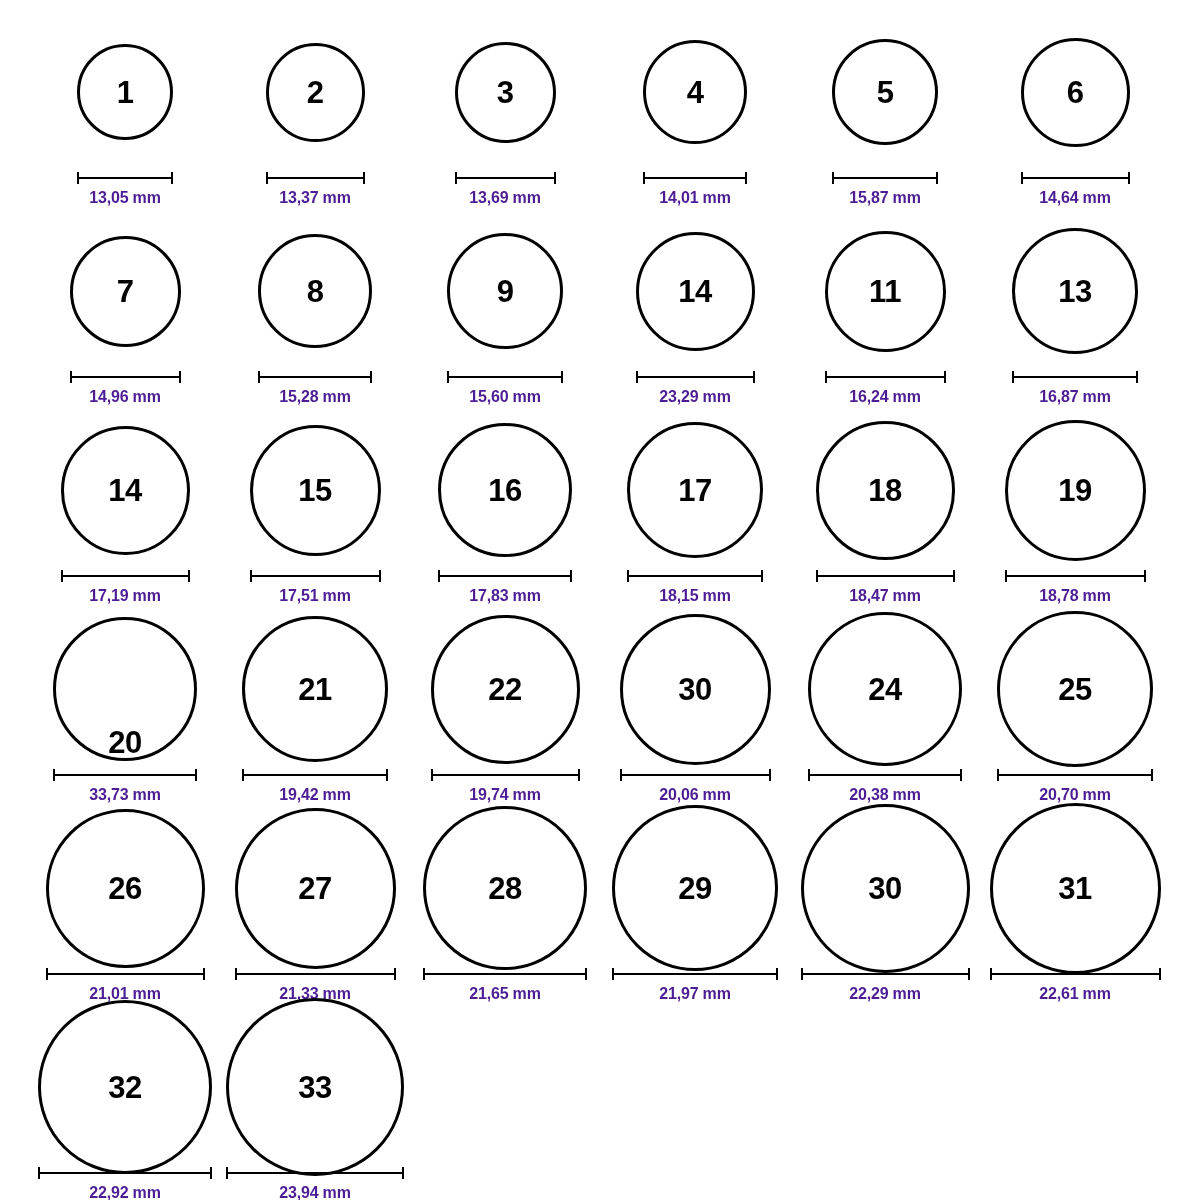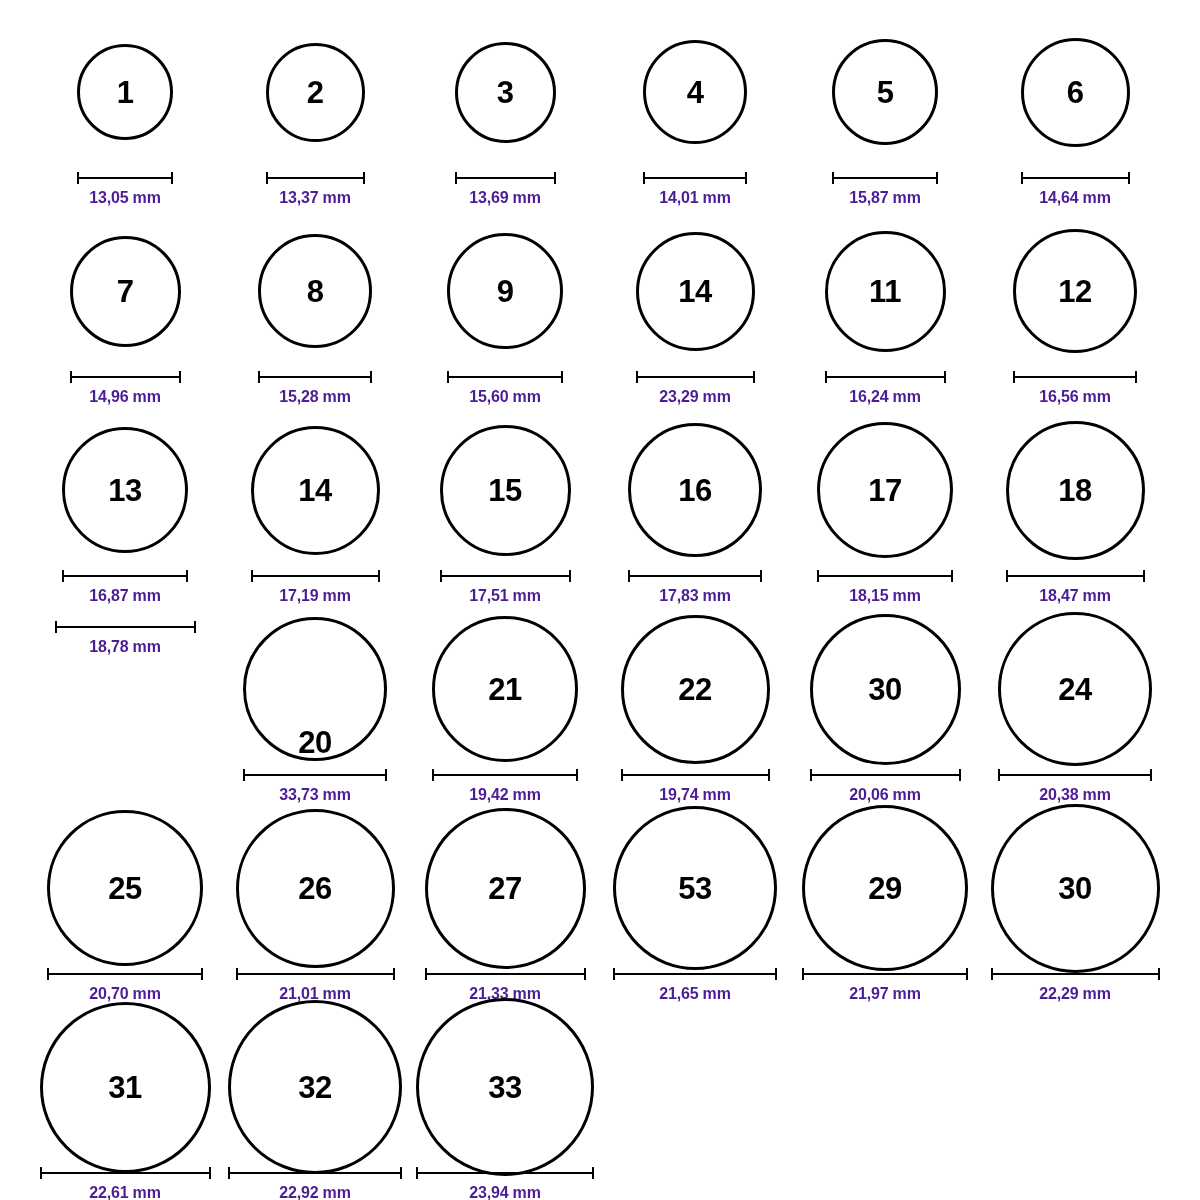--- a/index.html
+++ b/index.html
@@ -235,33 +235,20 @@
         </div>
         <div class="dimension" style="width: 121px;">
           <div class="dim-line"></div>
           <div class="dim-cap left"></div>
           <div class="dim-cap right"></div>
         </div>
         <div class="dim-label">16,24 mm</div>
       </div>
       <div class="cell">
         <div class="circle-wrap">
-          <div class="ring" style="width: 124px; height: 124px;">
-            <span class="ring-number">12</span>
-          </div>
-        </div>
-        <div class="dimension" style="width: 124px;">
-          <div class="dim-line"></div>
-          <div class="dim-cap left"></div>
-          <div class="dim-cap right"></div>
-        </div>
-        <div class="dim-label">16,56 mm</div>
-      </div>
-      <div class="cell">
-        <div class="circle-wrap">
           <div class="ring" style="width: 126px; height: 126px;">
             <span class="ring-number">13</span>
           </div>
         </div>
         <div class="dimension" style="width: 126px;">
           <div class="dim-line"></div>
           <div class="dim-cap left"></div>
           <div class="dim-cap right"></div>
         </div>
         <div class="dim-label">16,87 mm</div>
@@ -325,20 +312,25 @@
           </div>
         </div>
         <div class="dimension" style="width: 139px;">
           <div class="dim-line"></div>
           <div class="dim-cap left"></div>
           <div class="dim-cap right"></div>
         </div>
         <div class="dim-label">18,47 mm</div>
       </div>
       <div class="cell">
+        <div class="circle-wrap">
+          <div class="ring" style="width: 141px; height: 141px;">
+            <span class="ring-number">19</span>
+          </div>
+        </div>
         <div class="dimension" style="width: 141px;">
           <div class="dim-line"></div>
           <div class="dim-cap left"></div>
           <div class="dim-cap right"></div>
         </div>
         <div class="dim-label">18,78 mm</div>
       </div>
       <div class="cell">
         <div class="circle-wrap">
           <div class="ring" style="width: 144px; height: 144px; align-items: flex-end;">
@@ -439,21 +431,21 @@
         <div class="dimension" style="width: 161px;">
           <div class="dim-line"></div>
           <div class="dim-cap left"></div>
           <div class="dim-cap right"></div>
         </div>
         <div class="dim-label">21,33 mm</div>
       </div>
       <div class="cell">
         <div class="circle-wrap">
           <div class="ring" style="width: 164px; height: 164px;">
-            <span class="ring-number">53</span>
+            <span class="ring-number">28</span>
           </div>
         </div>
         <div class="dimension" style="width: 164px;">
           <div class="dim-line"></div>
           <div class="dim-cap left"></div>
           <div class="dim-cap right"></div>
         </div>
         <div class="dim-label">21,65 mm</div>
       </div>
       <div class="cell">

